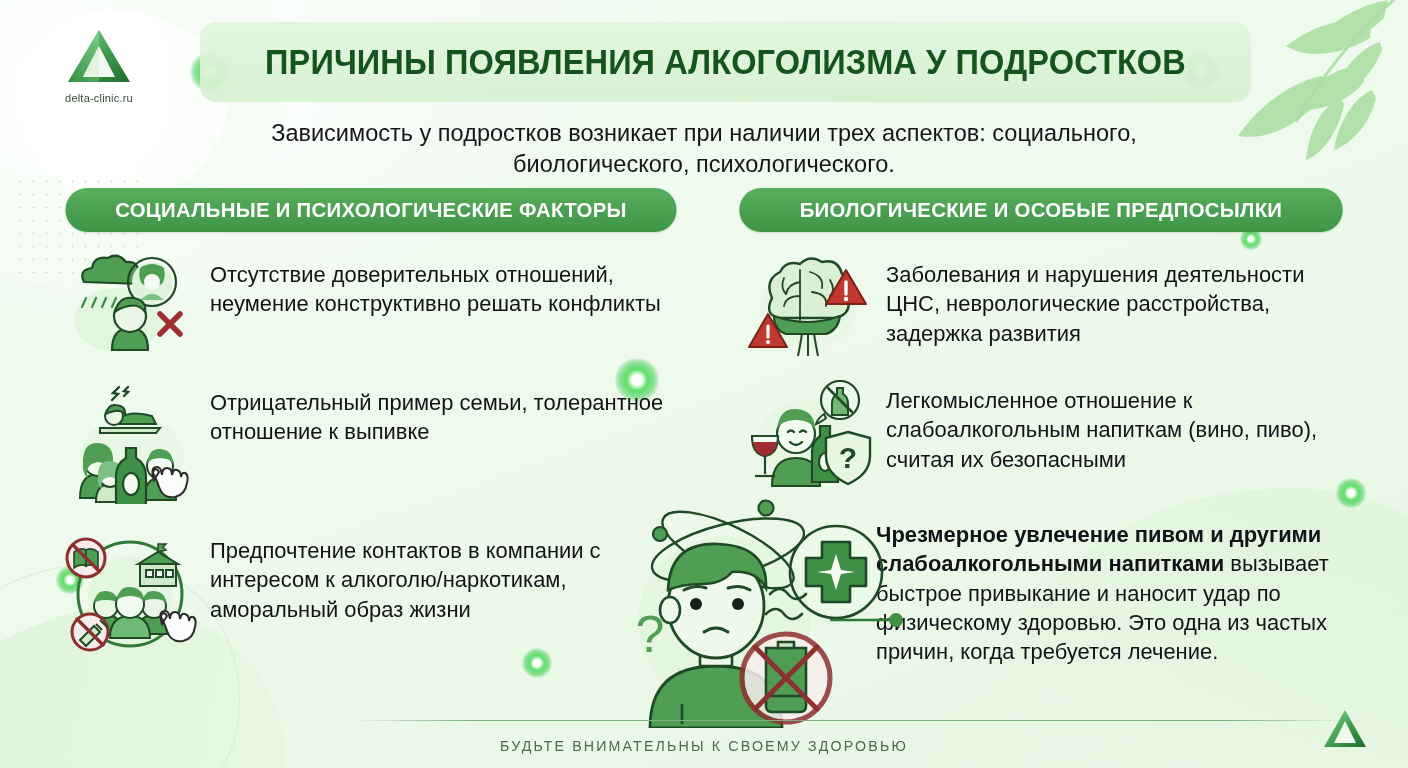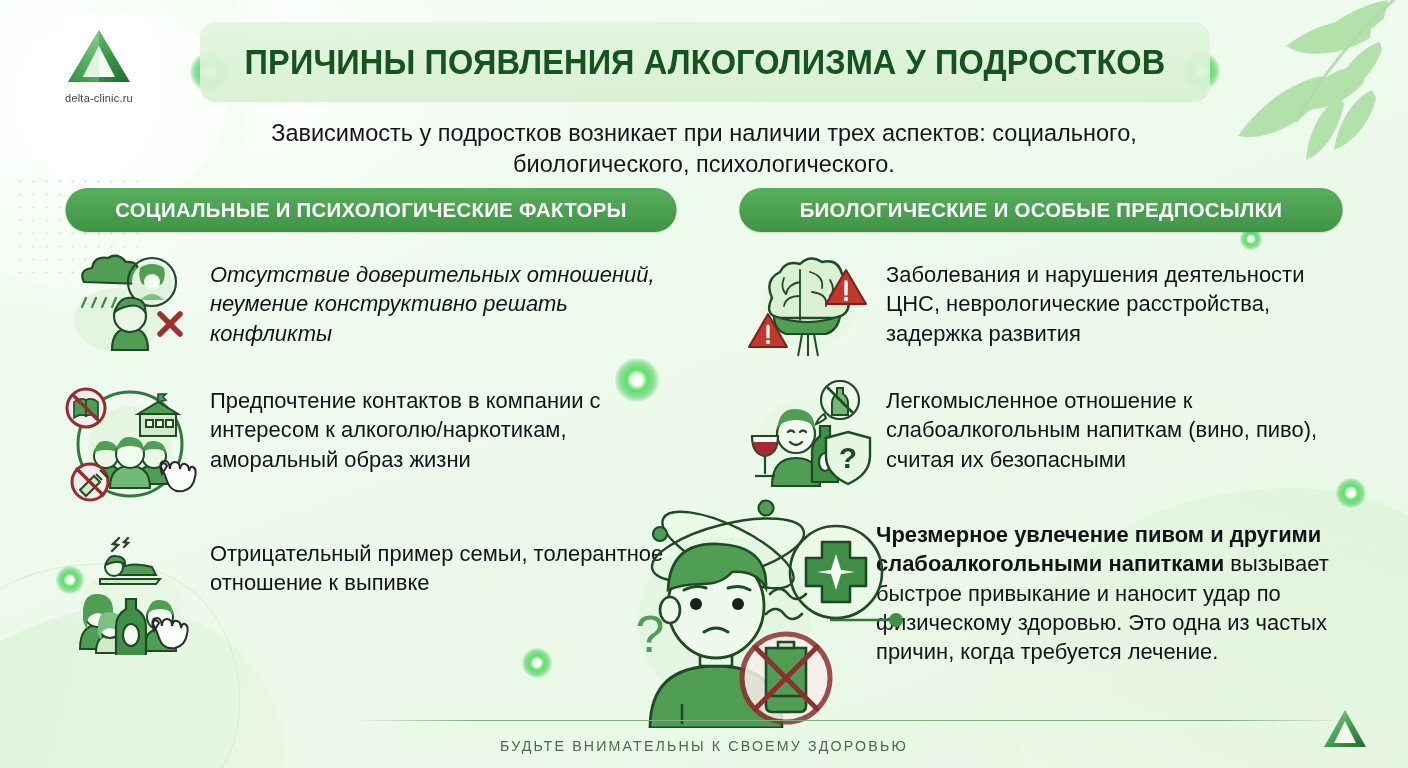--- a/index.html
+++ b/index.html
@@ -65,20 +65,21 @@
   .logo .mark{width:66px;height:58px;margin:0 auto;}
   .logo .name{
     margin-top:6px;font-size:11px;letter-spacing:.2px;color:#3b4a3b;
     font-family:"Liberation Sans",sans-serif;
   }
 
   .title-banner{
     position:absolute;left:200px;top:22px;width:1010px;height:80px;
     border-radius:16px;
     background:linear-gradient(180deg,rgba(226,245,221,.95),rgba(214,240,208,.9));
+    padding-left:41px;
   }
   .title-banner .title{
     position:absolute;inset:0;display:flex;align-items:center;justify-content:center;
     font-size:35px;font-weight:700;color:#15541f;
     letter-spacing:.1px;transform:scaleX(.93);white-space:nowrap;
     font-family:"Liberation Sans Narrow","Liberation Sans",sans-serif;
   }
 
   .subtitle{
     position:absolute;left:204px;top:118px;width:1000px;text-align:center;
@@ -184,21 +185,21 @@
   </div>
 
   <div class="title-banner">
     <div class="title">ПРИЧИНЫ ПОЯВЛЕНИЯ АЛКОГОЛИЗМА У ПОДРОСТКОВ</div>
   </div>
   <div class="subtitle">Зависимость у подростков возникает при наличии трех аспектов: социального, биологического, психологического.</div>
 
   <div class="col col-left">
     <div class="pill pill-left">СОЦИАЛЬНЫЕ И ПСИХОЛОГИЧЕСКИЕ ФАКТОРЫ</div>
 
-    <div class="item" style="margin-top:22px;margin-left:14px;font-style:italic;">
+    <div class="item" style="margin-top:22px;margin-left:14px;">
       <div class="art">
         <svg width="128" height="100" viewBox="0 0 128 100" xmlns="http://www.w3.org/2000/svg">
           <ellipse cx="48" cy="66" rx="44" ry="32" fill="#e2f5de"></ellipse>
           <path d="M14 28 q-6-12 8-14 q2-12 16-10 q10-6 18 4 q14-1 12 12 q8 3 4 10 z" fill="#4f9e54" stroke="#1f4a25" stroke-width="2.2" stroke-linejoin="round"></path>
           <g stroke="#3d8c46" stroke-width="2.2" stroke-linecap="round">
             <path d="M16 44 l-4 9"></path>
               <path d="M26 44 l-4 9"></path>
               <path d="M36 44 l-4 9"></path>
               <path d="M46 44 l-4 9"></path>
           </g>
@@ -212,20 +213,61 @@
           <path d="M45 58 q4-16 18-14 q14 2 12 14 q-6-8 -16-6 q-10 2 -14 6z" fill="#4f9e54" stroke="#1f4a25" stroke-width="2"></path>
           <g stroke="#9e3030" stroke-width="5.5" stroke-linecap="round">
             <path d="M90 60 l20 20"></path>
               <path d="M110 60 l-20 20"></path>
           </g>
         </svg>
       </div>
       <div class="txt">Отсутствие доверительных отношений, неумение конструктивно решать конфликты</div>
     </div>
 
+    <div class="item" style="margin-top:24px;margin-left:14px;">
+      <div class="art">
+        <svg width="128" height="122" viewBox="0 0 128 122" xmlns="http://www.w3.org/2000/svg">
+          <ellipse cx="62" cy="76" rx="52" ry="42" fill="#e6f6e2" opacity=".8"></ellipse>
+
+          <g stroke="#1f4a25" stroke-width="2" fill="#4f9e54">
+            <path d="M48 36 q14-8 34-2 l4 8 h-42z"></path>
+            <circle cx="44" cy="34" r="9" fill="#eaf7e7"></circle>
+            <path d="M36 32 q2-10 10-9 q10 1 9 9 q-4-4 -10-3 q-6 1 -9 3z"></path>
+            <path d="M30 46 h60 l-4 5 h-56z" fill="#cfe9c9"></path>
+          </g>
+          <g stroke="#1f4a25" stroke-width="2.4" fill="none" stroke-linecap="round">
+            <path d="M42 18 l6-6 l-5-1 l6-6"></path>
+            <path d="M54 14 l4-4 l-4-1 l4-4"></path>
+          </g>
+
+          <path d="M10 116 q0-24 18-24 q18 0 18 24z" fill="#4f9e54" stroke="#1f4a25" stroke-width="2"></path>
+          <circle cx="28" cy="80" r="14" fill="#f2fbf0" stroke="#1f4a25" stroke-width="2"></circle>
+          <path d="M13 80 q0-20 15-19 q16 1 15 19 q1 12 -5 16 q4-14 -10-16 q-14 2 -10 16 q-6-4 -5-16z" fill="#4f9e54"></path>
+
+          <path d="M26 120 q0-18 14-18 q14 0 14 18z" fill="#cfe9c9" stroke="#1f4a25" stroke-width="2"></path>
+          <circle cx="40" cy="94" r="11" fill="#f6fcf5" stroke="#1f4a25" stroke-width="2"></circle>
+          <path d="M28 94 q0-16 12-15 q13 1 12 15 q1 10 -4 13 q3-11 -8-12 q-11 1 -8 12 q-5-3 -4-13z" fill="#7cc183"></path>
+
+          <path d="M74 118 q0-22 16-22 q16 0 16 22z" fill="#4f9e54" stroke="#1f4a25" stroke-width="2"></path>
+          <circle cx="90" cy="84" r="13" fill="#f2fbf0" stroke="#1f4a25" stroke-width="2"></circle>
+          <path d="M77 82 q2-16 13-15 q13 1 13 15 q-3-6 -13-6 q-10 0 -13 6z" fill="#4f9e54"></path>
+
+          <g stroke="#1f4a25" stroke-width="2.2" fill="#3f8f47">
+            <path d="M56 66 h10 v10 q10 6 10 18 v26 q0 4 -4 4 h-22 q-4 0 -4 -4 v-26 q0-12 10-18z"></path>
+            <ellipse cx="61" cy="102" rx="8" ry="11" fill="#f4fbf2"></ellipse>
+          </g>
+
+          <g fill="#fbfdfa" stroke="#2b2b2b" stroke-width="2">
+            <path d="M84 98 q-4-12 2-13 q5-1 6 8 q0-7 5-7 q5 0 5 7 q1-6 5-5 q4 1 4 7 q1-5 4-4 q4 2 2 10 q-2 12 -12 14 q-12 2 -16-10 q-3-9 -5-12 q-2-3 0-5 q3-2 5 2z"></path>
+          </g>
+        </svg>
+      </div>
+      <div class="txt">Отрицательный пример семьи, толерантное отношение к выпивке</div>
+    </div>
+
     <div class="item" style="margin-top:22px;margin-left:6px;">
       <div class="art">
         <svg width="136" height="125" viewBox="0 0 136 125" xmlns="http://www.w3.org/2000/svg">
           <circle cx="68" cy="64" r="52" fill="none" stroke="#2f7a38" stroke-width="3"></circle>
           <circle cx="68" cy="68" r="42" fill="#e4f5e0"></circle>
 
           <g stroke="#1f4a25" stroke-width="2" fill="#cfe9c9">
             <path d="M78 34 h36 v22 h-36z"></path>
             <path d="M76 34 l20-12 l20 12z" fill="#4f9e54"></path>
             <rect x="84" y="40" width="7" height="7" fill="#f3fbf2"></rect>
@@ -260,61 +302,20 @@
               <path d="M38 90 l8 8"></path>
           </g>
           <path d="M15 89 l26 26" stroke="#8e3030" stroke-width="3.4" stroke-linecap="round"></path>
 
           <g fill="#fbfdfa" stroke="#2b2b2b" stroke-width="2">
             <path d="M100 94 q-4-12 2-13 q5-1 6 8 q0-7 5-7 q5 0 5 7 q1-6 5-5 q4 1 4 7 q1-5 4-4 q4 2 2 10 q-2 12 -12 14 q-12 2 -16-10 q-3-9 -5-12 q-2-3 0-5 q3-2 5 2z"></path>
           </g>
         </svg>
       </div>
       <div class="txt">Предпочтение контактов в компании с интересом к алкоголю/наркотикам, аморальный образ жизни</div>
-    </div>
-
-    <div class="item" style="margin-top:24px;margin-left:14px;">
-      <div class="art">
-        <svg width="128" height="122" viewBox="0 0 128 122" xmlns="http://www.w3.org/2000/svg">
-          <ellipse cx="62" cy="76" rx="52" ry="42" fill="#e6f6e2" opacity=".8"></ellipse>
-
-          <g stroke="#1f4a25" stroke-width="2" fill="#4f9e54">
-            <path d="M48 36 q14-8 34-2 l4 8 h-42z"></path>
-            <circle cx="44" cy="34" r="9" fill="#eaf7e7"></circle>
-            <path d="M36 32 q2-10 10-9 q10 1 9 9 q-4-4 -10-3 q-6 1 -9 3z"></path>
-            <path d="M30 46 h60 l-4 5 h-56z" fill="#cfe9c9"></path>
-          </g>
-          <g stroke="#1f4a25" stroke-width="2.4" fill="none" stroke-linecap="round">
-            <path d="M42 18 l6-6 l-5-1 l6-6"></path>
-            <path d="M54 14 l4-4 l-4-1 l4-4"></path>
-          </g>
-
-          <path d="M10 116 q0-24 18-24 q18 0 18 24z" fill="#4f9e54" stroke="#1f4a25" stroke-width="2"></path>
-          <circle cx="28" cy="80" r="14" fill="#f2fbf0" stroke="#1f4a25" stroke-width="2"></circle>
-          <path d="M13 80 q0-20 15-19 q16 1 15 19 q1 12 -5 16 q4-14 -10-16 q-14 2 -10 16 q-6-4 -5-16z" fill="#4f9e54"></path>
-
-          <path d="M26 120 q0-18 14-18 q14 0 14 18z" fill="#cfe9c9" stroke="#1f4a25" stroke-width="2"></path>
-          <circle cx="40" cy="94" r="11" fill="#f6fcf5" stroke="#1f4a25" stroke-width="2"></circle>
-          <path d="M28 94 q0-16 12-15 q13 1 12 15 q1 10 -4 13 q3-11 -8-12 q-11 1 -8 12 q-5-3 -4-13z" fill="#7cc183"></path>
-
-          <path d="M74 118 q0-22 16-22 q16 0 16 22z" fill="#4f9e54" stroke="#1f4a25" stroke-width="2"></path>
-          <circle cx="90" cy="84" r="13" fill="#f2fbf0" stroke="#1f4a25" stroke-width="2"></circle>
-          <path d="M77 82 q2-16 13-15 q13 1 13 15 q-3-6 -13-6 q-10 0 -13 6z" fill="#4f9e54"></path>
-
-          <g stroke="#1f4a25" stroke-width="2.2" fill="#3f8f47">
-            <path d="M56 66 h10 v10 q10 6 10 18 v26 q0 4 -4 4 h-22 q-4 0 -4 -4 v-26 q0-12 10-18z"></path>
-            <ellipse cx="61" cy="102" rx="8" ry="11" fill="#f4fbf2"></ellipse>
-          </g>
-
-          <g fill="#fbfdfa" stroke="#2b2b2b" stroke-width="2">
-            <path d="M84 98 q-4-12 2-13 q5-1 6 8 q0-7 5-7 q5 0 5 7 q1-6 5-5 q4 1 4 7 q1-5 4-4 q4 2 2 10 q-2 12 -12 14 q-12 2 -16-10 q-3-9 -5-12 q-2-3 0-5 q3-2 5 2z"></path>
-          </g>
-        </svg>
-      </div>
-      <div class="txt">Отрицательный пример семьи, толерантное отношение к выпивке</div>
     </div>
   </div>
 
   <div class="col col-right">
     <div class="pill pill-right">БИОЛОГИЧЕСКИЕ И ОСОБЫЕ ПРЕДПОСЫЛКИ</div>
 
     <div class="item" style="margin-top:22px;margin-left:18px;">
       <div class="art">
         <svg width="126" height="104" viewBox="0 0 126 104" xmlns="http://www.w3.org/2000/svg">
           <ellipse cx="60" cy="56" rx="48" ry="38" fill="#e6f6e2" opacity=".7"></ellipse>

